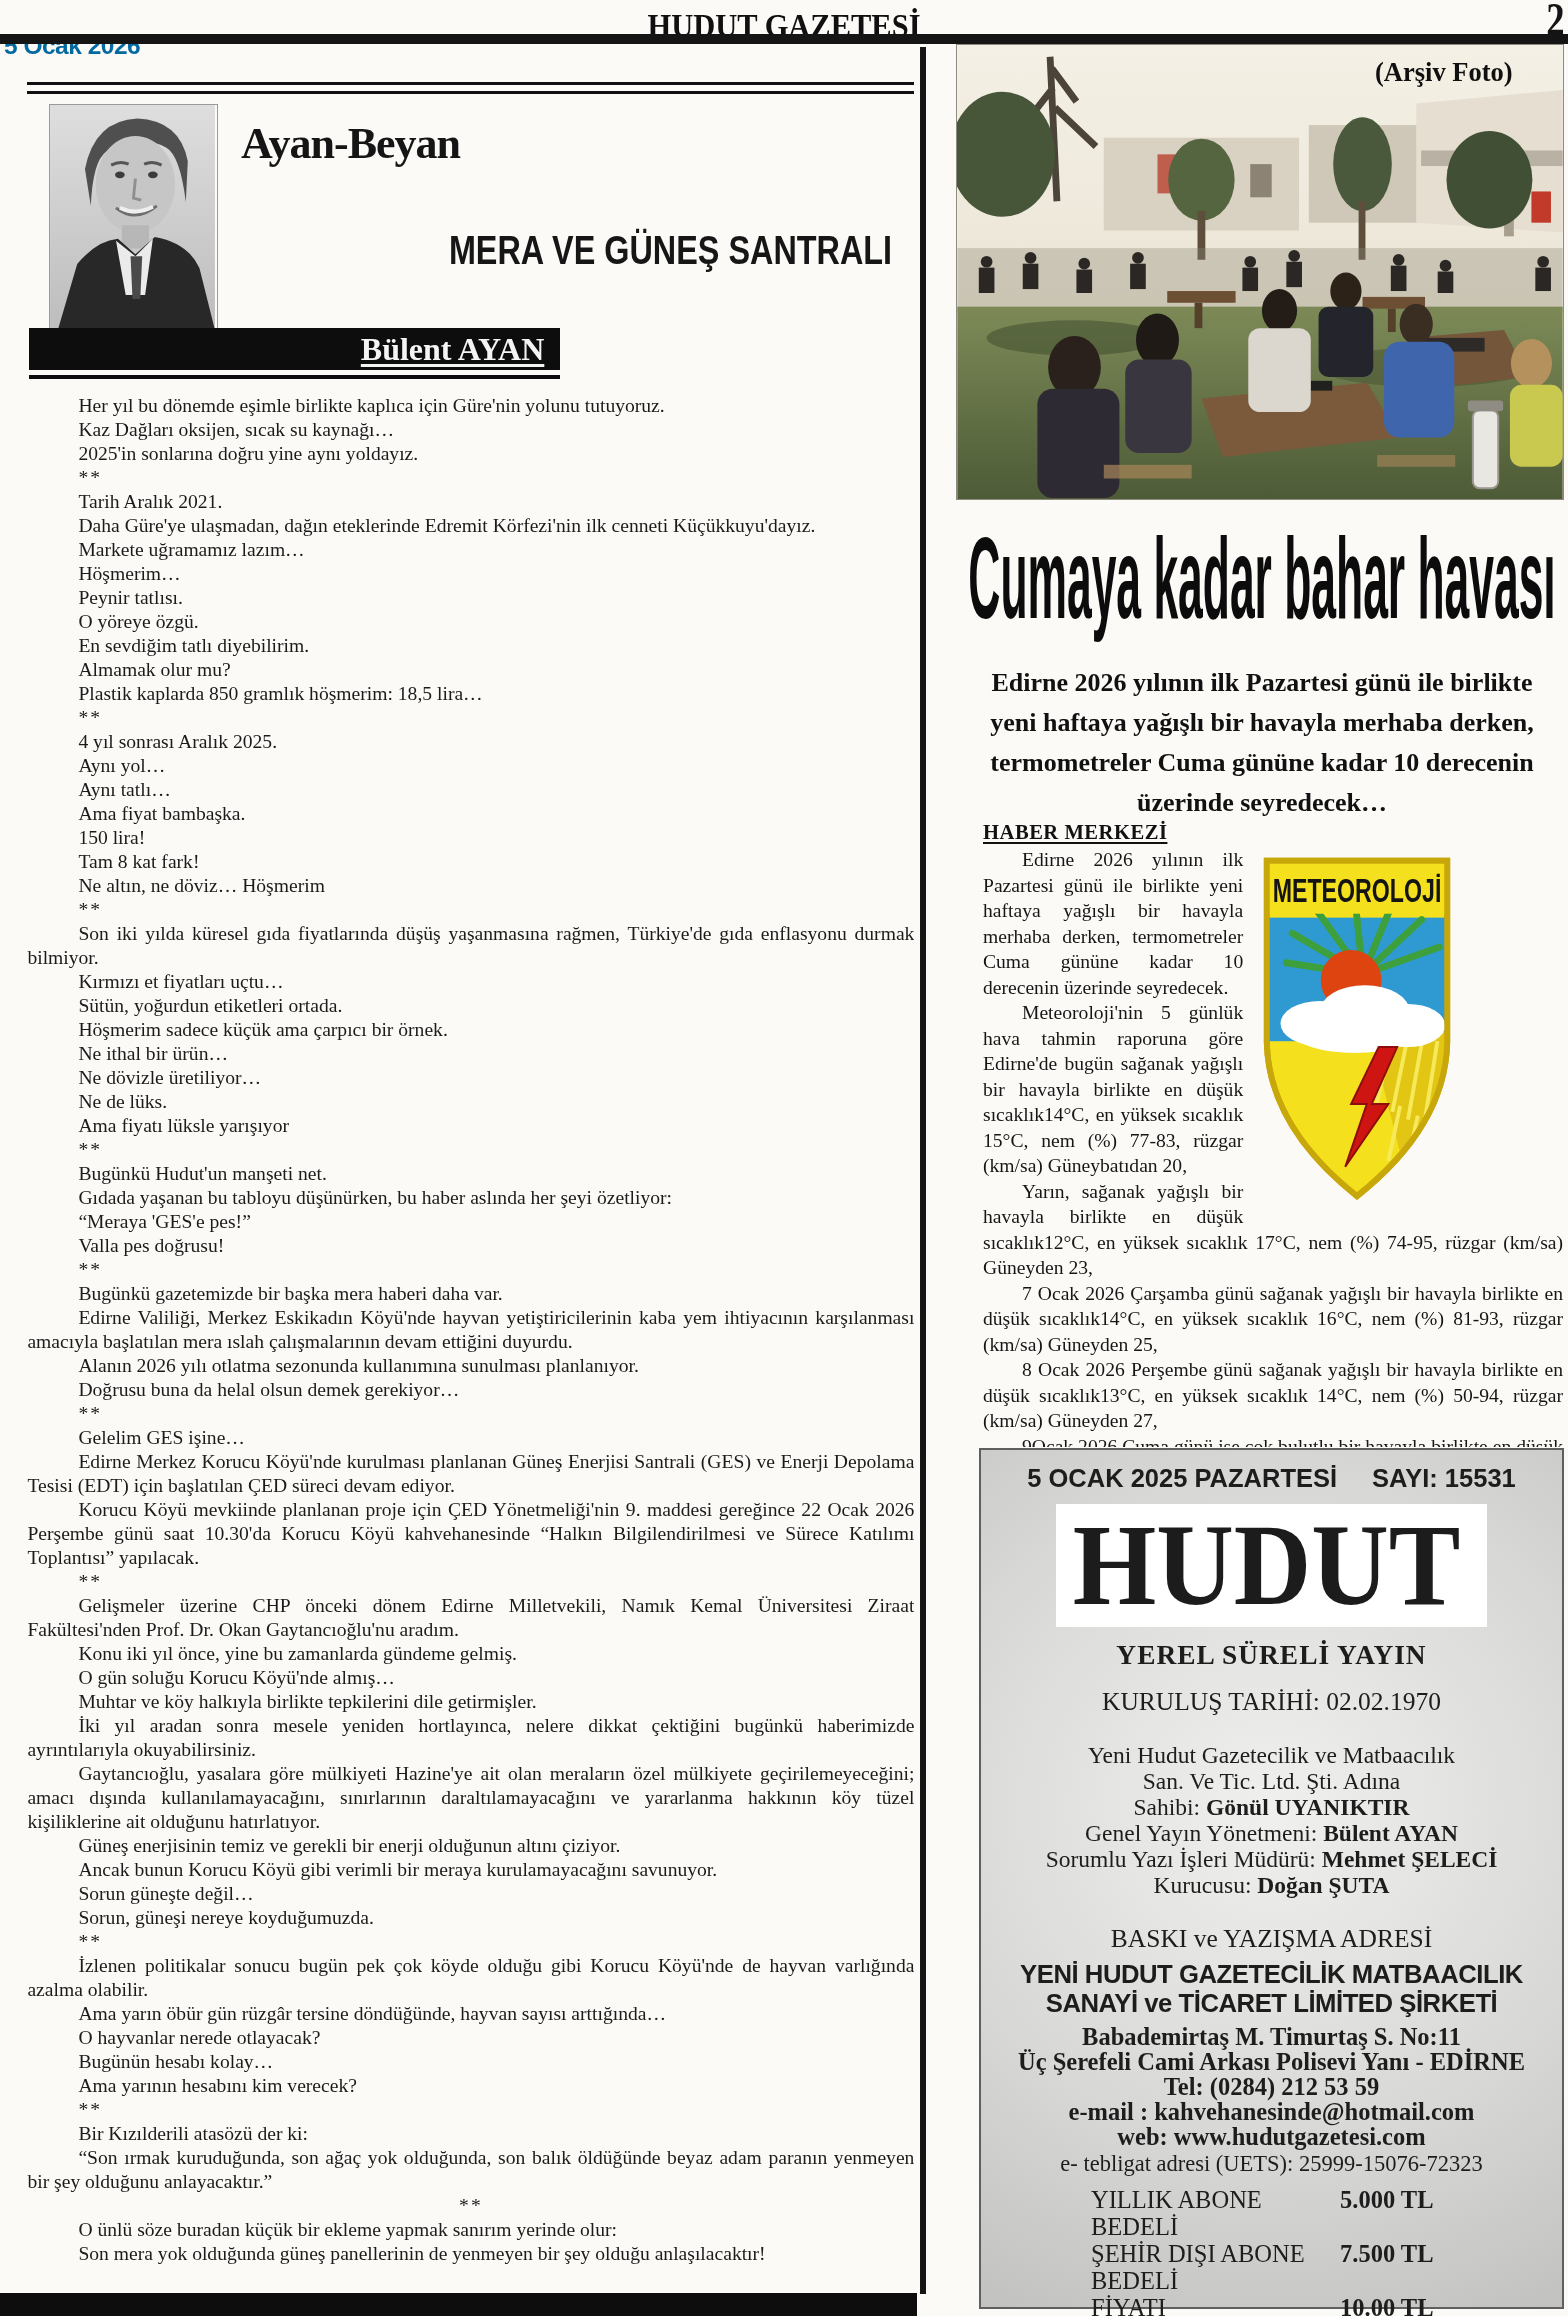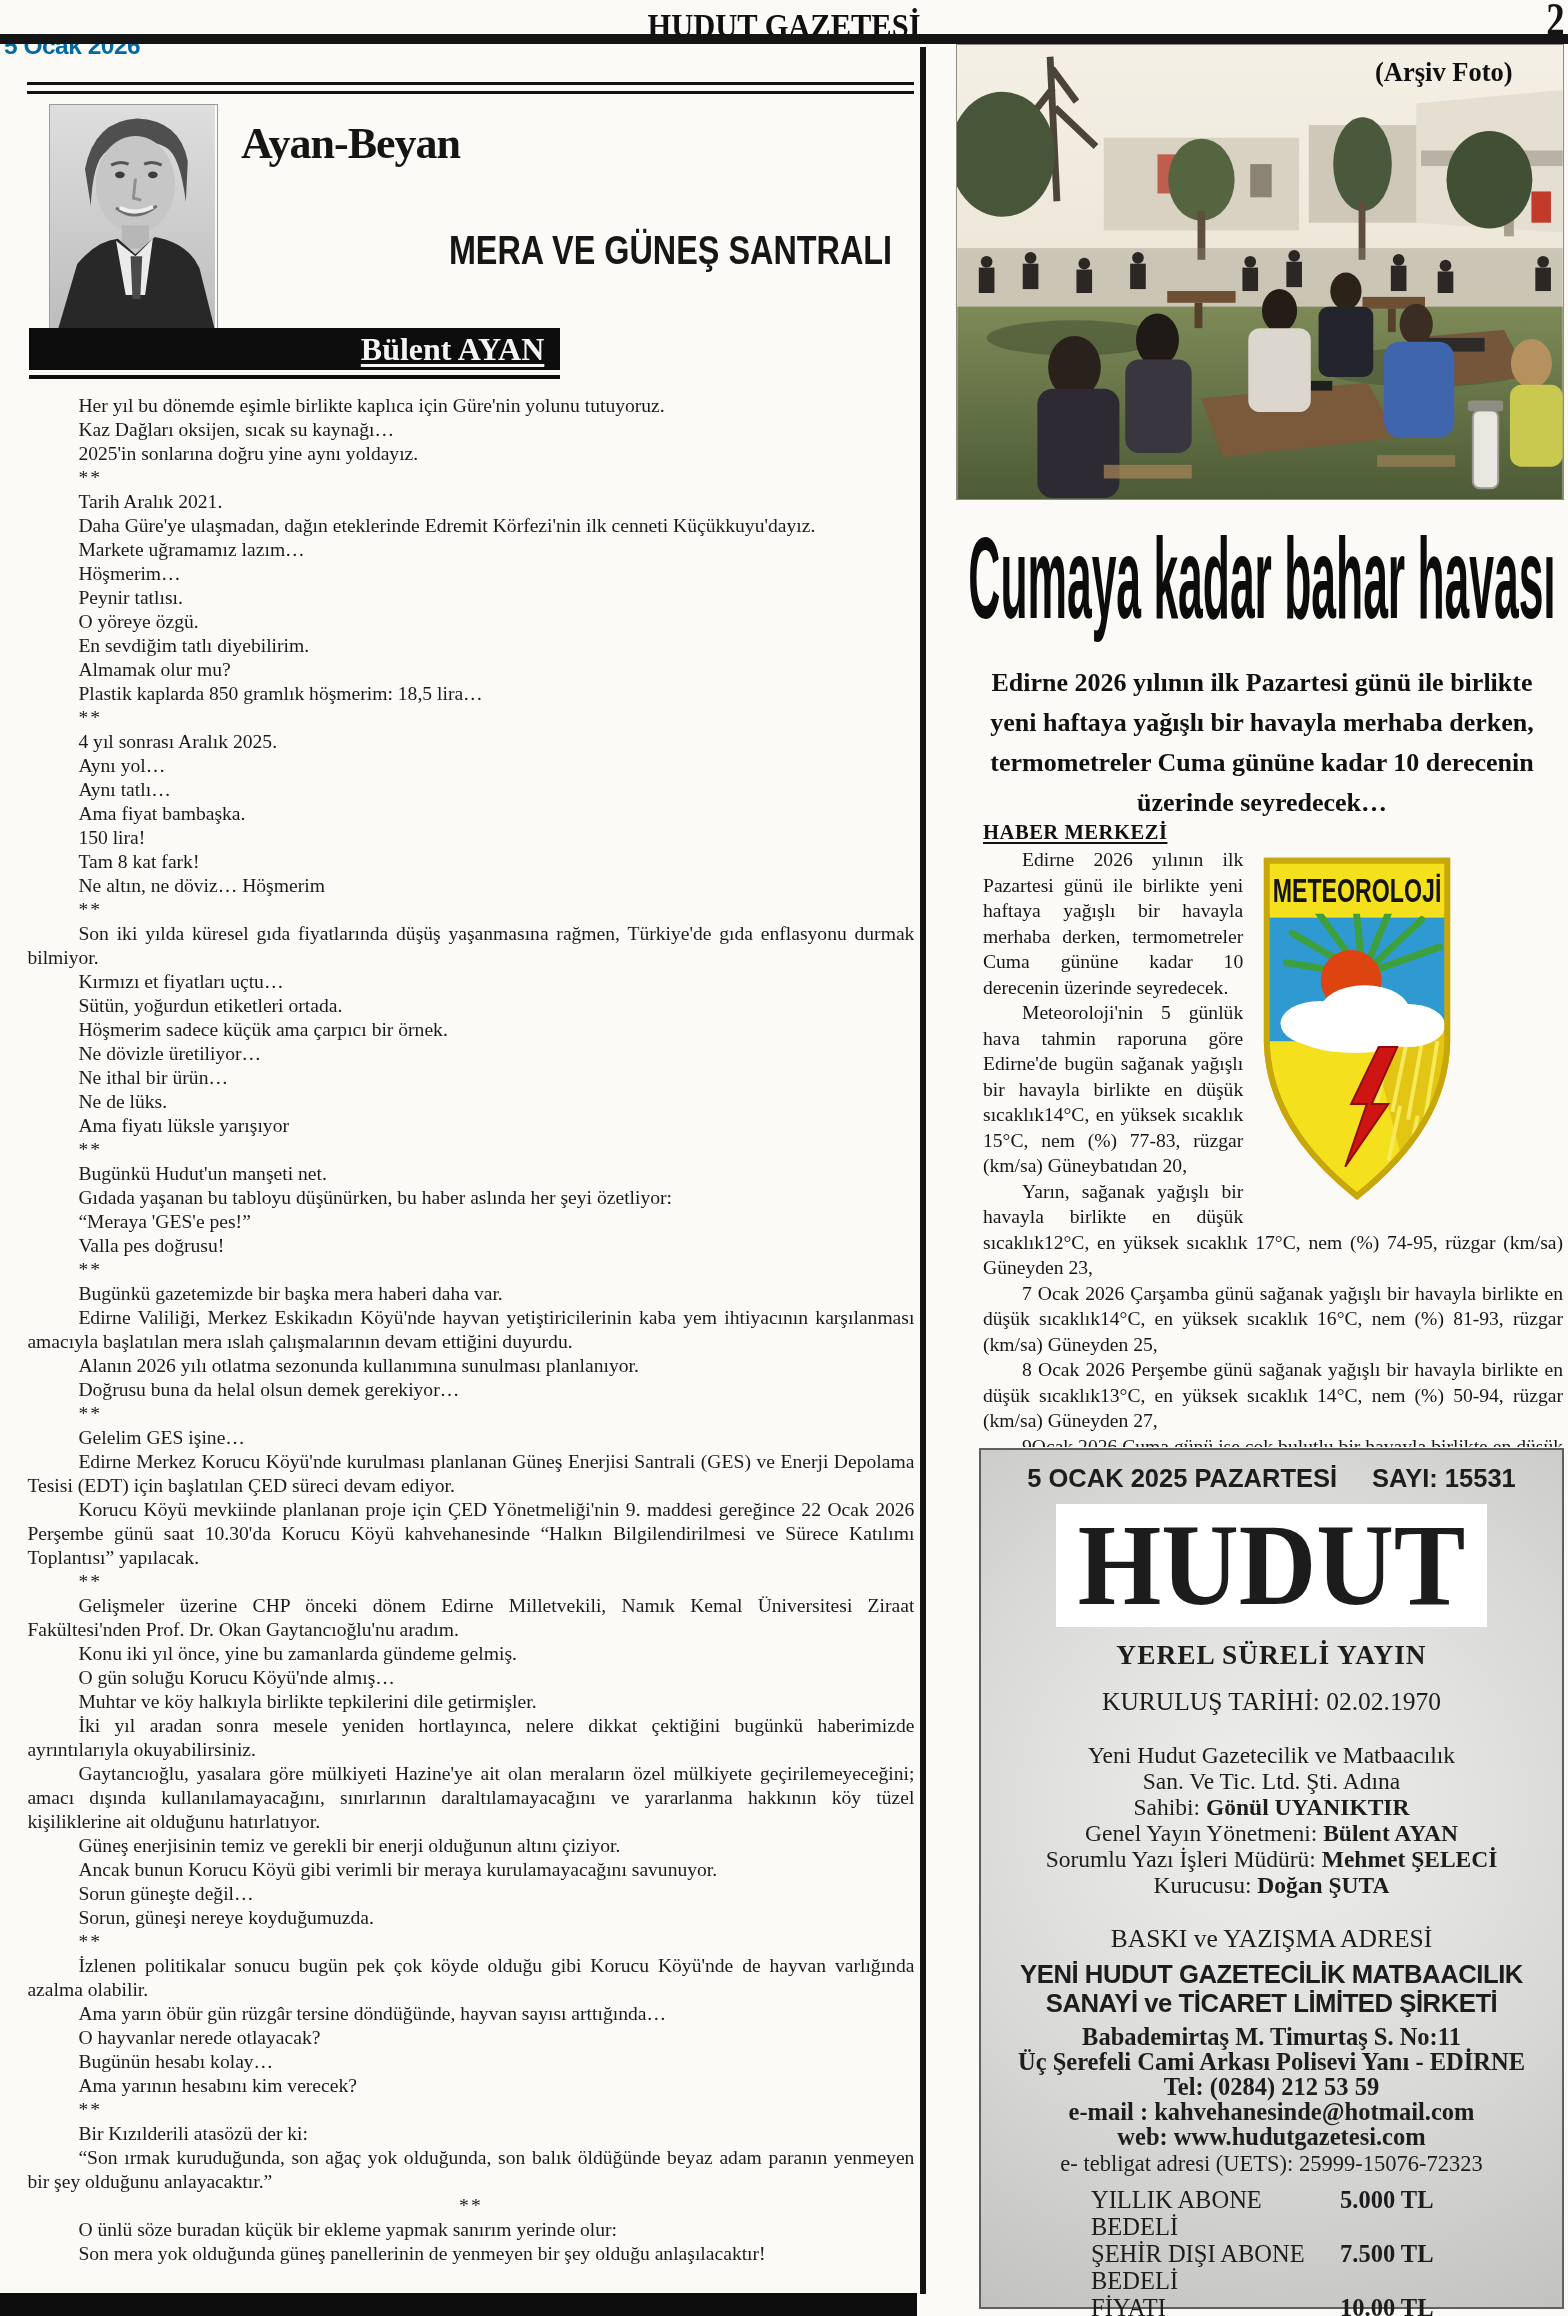--- a/index.html
+++ b/index.html
@@ -52,21 +52,21 @@
   .news-body p{margin:0;text-indent:39px;}
   .meteo{float:right;width:208px;height:355px;margin:2px 102px 5.9px 9.8px;}
 
   
   .masthead{left:979px;top:1448px;width:585px;height:861px;box-sizing:border-box;
     border:2px solid #5f5f5f;text-align:center;color:#1d1d1d;
     background:radial-gradient(130% 85% at 50% 42%, #f0f0ee 0%, #d8d8d6 45%, #b3b3b1 100%);}
   .mh-date{margin-top:13.7px;display:flex;justify-content:center;gap:35px;
     font:bold 25.5px "Liberation Sans",sans-serif;letter-spacing:0;align-items:flex-end;}
   .mh-logo-box{margin:11.8px auto 0;width:431px;height:123px;background:#ffffff;
-    display:flex;align-items:center;justify-content:center;}
+    display:flex;align-items:center;justify-content:flex-start;}
   .mh-type{margin-top:12.7px;font:bold 27.4px "Liberation Serif",serif;letter-spacing:1px;}
   .mh-founded{margin-top:15.7px;font:25.5px "Liberation Serif",serif;}
   .mh-imprint{margin-top:25.5px;font-size:23.5px;line-height:26px;}
   .mh-imprint p{margin:0;}
   .mh-addr-hdr{margin-top:25.5px;font-size:25.5px;}
   .mh-company{margin-top:5.9px;font:bold 26.5px "Liberation Sans",sans-serif;line-height:29px;letter-spacing:-0.5px;}
   .mh-company p{margin:0;transform:scaleX(0.97);transform-origin:center;}
   .mh-address{margin-top:5.9px;font-weight:bold;font-size:24.5px;line-height:25px;}
   .mh-address p{margin:0;}
   .mh-uets{font-size:22.5px;margin-top:2px;}
@@ -177,23 +177,23 @@
     <p class="bl stars">**</p>
 
     <p class="bl just">Son iki yılda küresel gıda fiyatlarında düşüş yaşanmasına rağmen, Türkiye'de gıda enflasyonu durmak bilmiyor.</p>
 
     <p class="bl ind">Kırmızı et fiyatları uçtu…</p>
 
     <p class="bl ind">Sütün, yoğurdun etiketleri ortada.</p>
 
     <p class="bl ind">Höşmerim sadece küçük ama çarpıcı bir örnek.</p>
 
+    <p class="bl ind">Ne ithal bir ürün…</p>
+
     <p class="bl ind">Ne dövizle üretiliyor…</p>
-
-    <p class="bl ind">Ne ithal bir ürün…</p>
 
     <p class="bl ind">Ne de lüks.</p>
 
     <p class="bl ind">Ama fiyatı lüksle yarışıyor</p>
 
     <p class="bl stars">**</p>
 
     <p class="bl ind">Bugünkü Hudut'un manşeti net.</p>
 
     <p class="bl ind">Gıdada yaşanan bu tabloyu düşünürken, bu haber aslında her şeyi özetliyor:</p>

